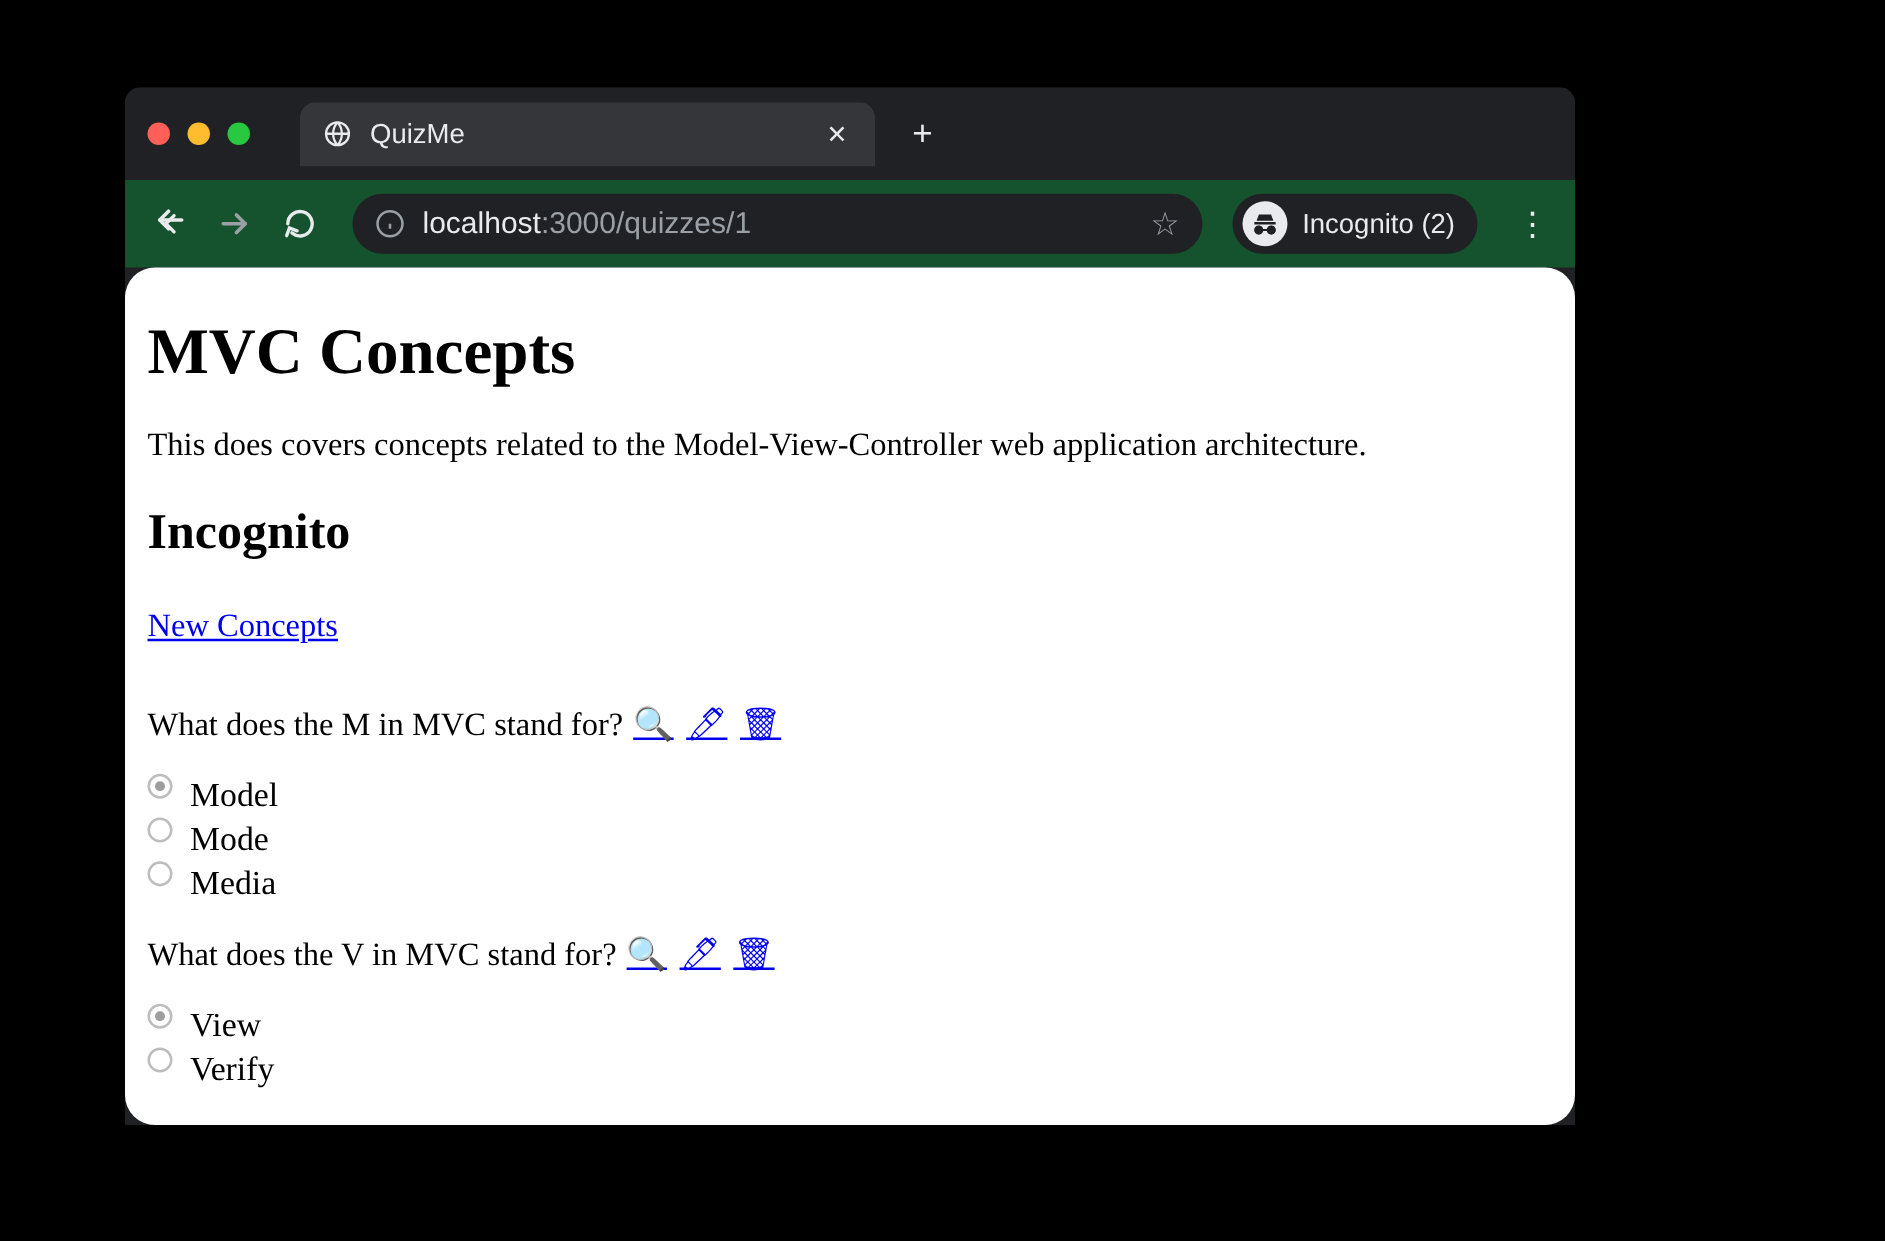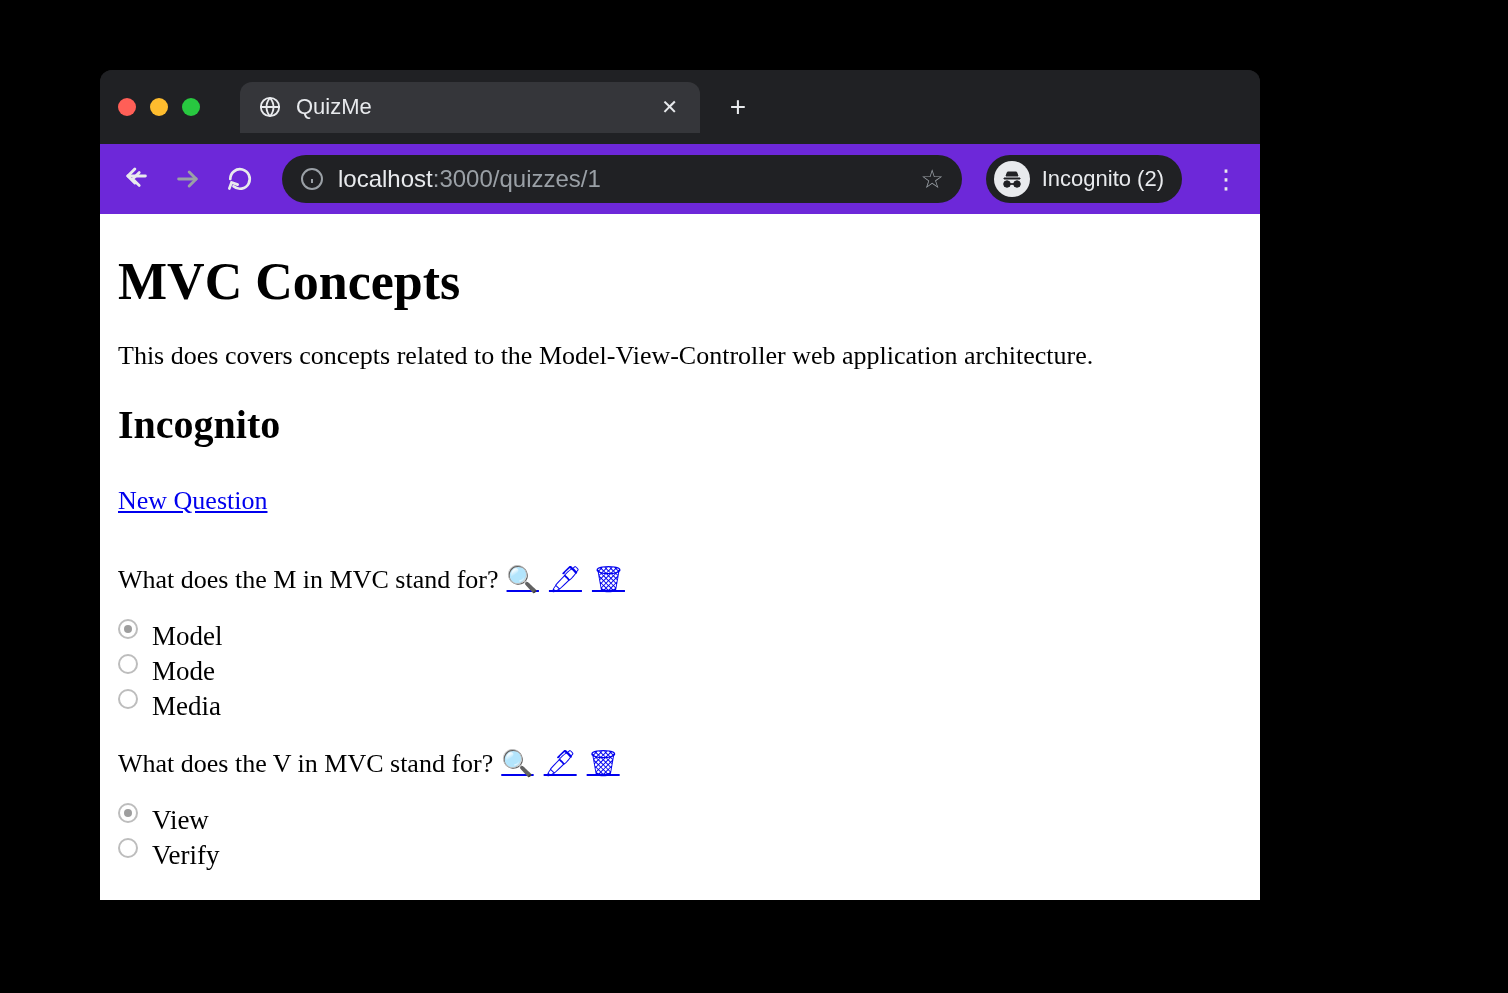--- a/index.html
+++ b/index.html
@@ -69,21 +69,21 @@
       margin-left: 22px;
       cursor: pointer;
       width: 32px;
       height: 32px;
       display: flex;
       align-items: center;
       justify-content: center;
     }
     .toolbar {
       height: 70px;
-      background: #6d28d9;
+      background: #14532d;
       display: flex;
       align-items: center;
       padding: 0 18px;
       gap: 16px;
     }
     .nav-btn {
       color: #9aa0a6;
       font-size: 26px;
       cursor: pointer;
       width: 36px;
@@ -147,20 +147,21 @@
       justify-content: center;
     }
     .page-content {
       background: #fff;
       height: calc(100% - 144px);
       padding: 18px;
       font-family: "Times New Roman", Times, serif;
       color: #000;
       font-size: 26px;
       overflow: hidden;
+      border-radius: 24px;
     }
     .page-content h1 {
       font-size: 52px;
       font-weight: bold;
       margin: 20px 0 30px 0;
     }
     .page-content h2 {
       font-size: 40px;
       font-weight: bold;
       margin: 30px 0 20px 0;
@@ -280,21 +281,21 @@
       </span>
       <span>Incognito (2)</span>
     </div>
     <div class="menu-btn">⋮</div>
   </div>
 
   <div class="page-content">
     <h1>MVC Concepts</h1>
     <p>This does covers concepts related to the Model-View-Controller web application architecture.</p>
     <h2>Incognito</h2>
-    <a href="#" class="new-question">New Question</a>
+    <a href="#" class="new-question">New Concepts</a>
     <div id="questions-container">
         <div class="question-block">
           <p class="question-row">
             <span>What does the M in MVC stand for? </span>
             <a href="#" class="icon-link"><span>🔍</span></a> 
             <a href="#" class="icon-link"><span>🖊</span></a> 
             <a href="#" class="icon-link"><span>🗑</span></a> 
           </p>
           <ul class="options">
             <li>

